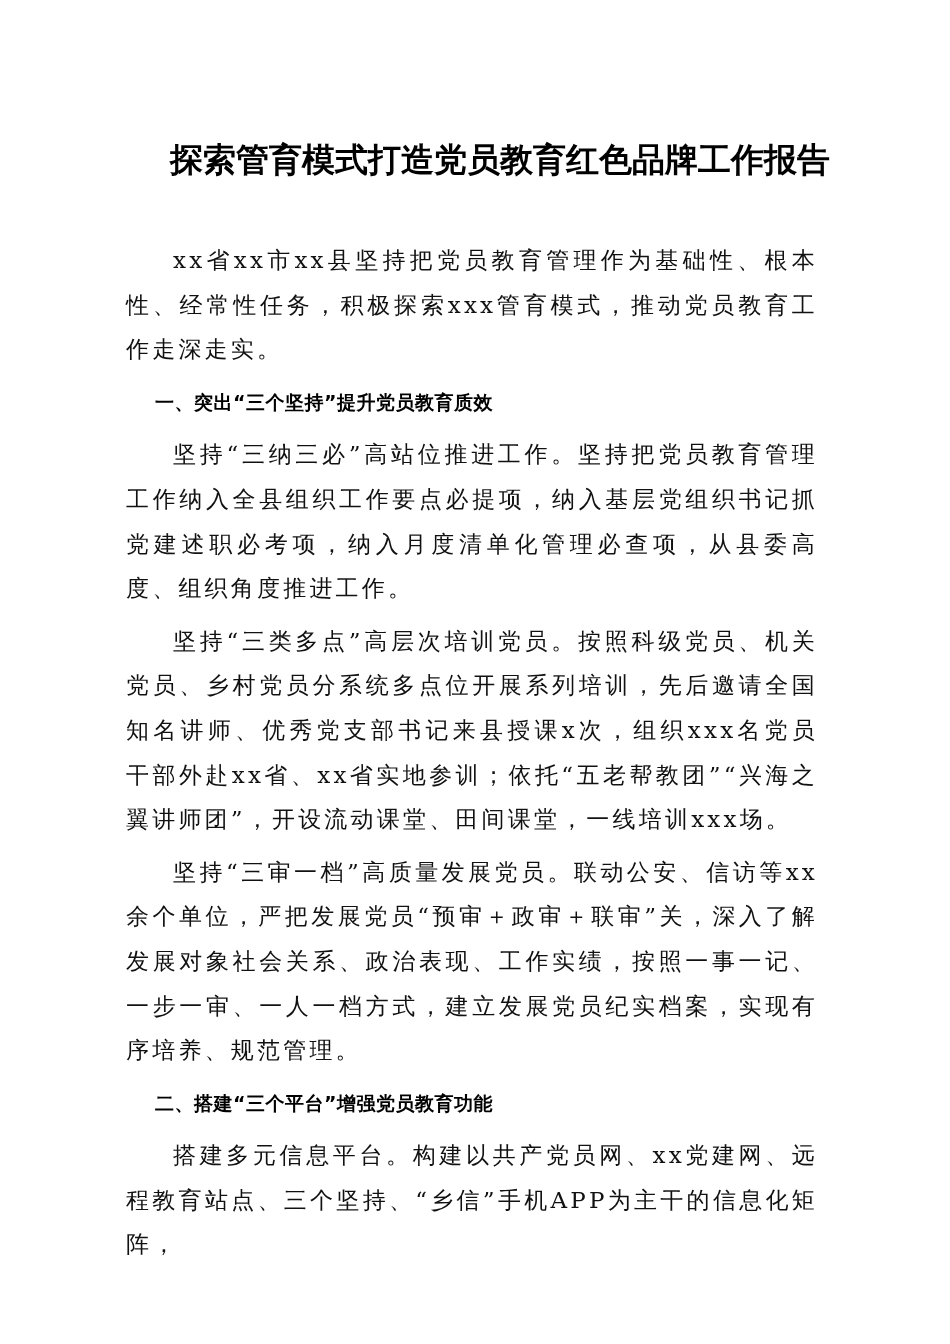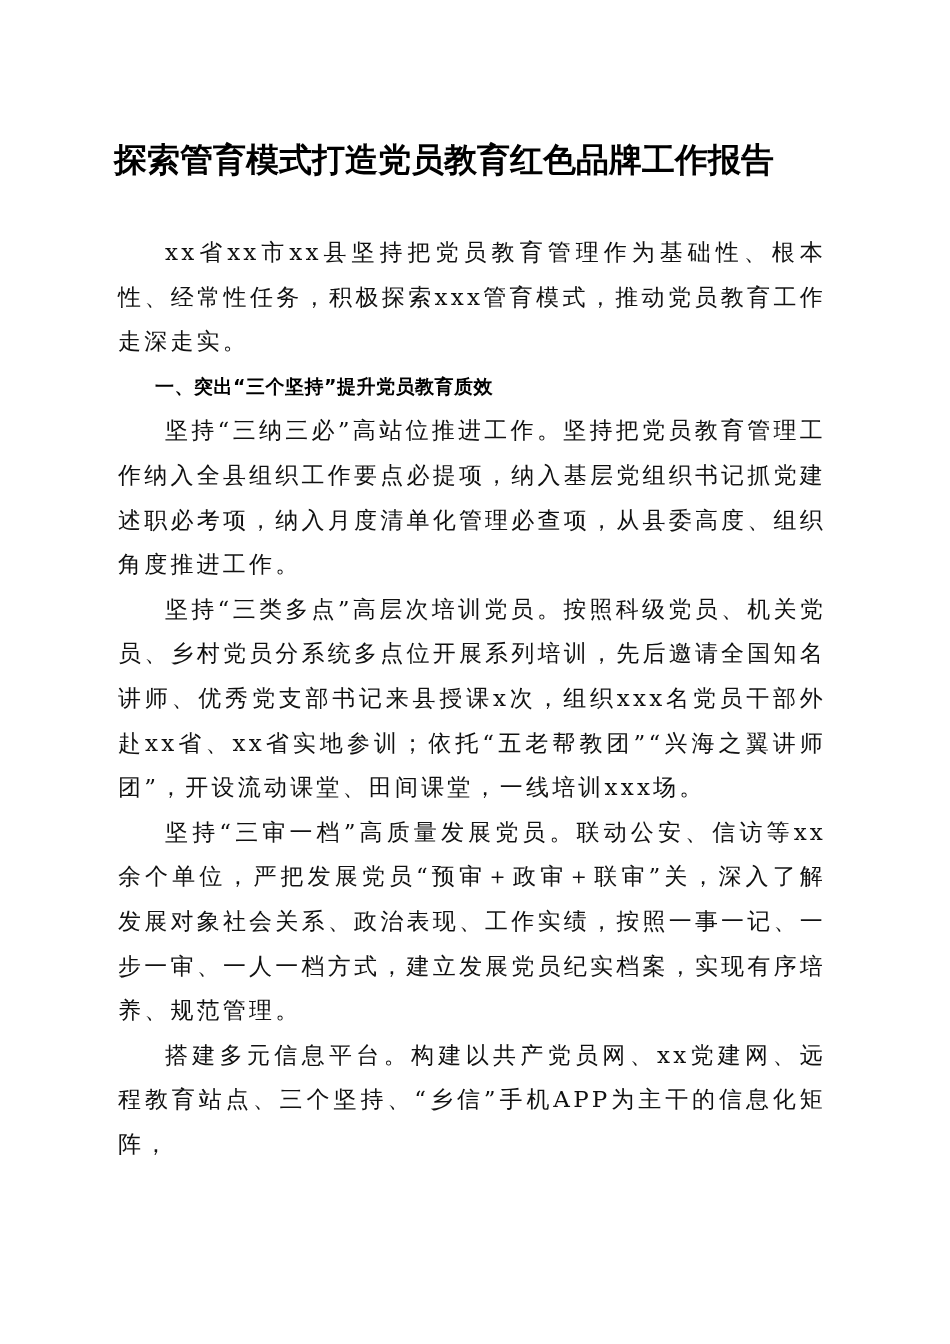--- a/index.html
+++ b/index.html
@@ -18,42 +18,42 @@
       position: absolute;
       left: 118px;
       top: 0;
       width: 708px;
     }
     .doc-title {
       position: absolute;
       left: -4px;
       top: 135px;
       width: 716px;
-      text-align: left;
+      text-align: right;
       font-family: "DejaVu Serif", "Liberation Serif", serif;
       font-weight: bold;
       font-size: 33px;
       letter-spacing: 0px;
       line-height: 50px;
       white-space: nowrap;
     }
     .body {
       position: absolute;
       left: 0;
       top: 230px;
       width: 708px;
     }
     .para {
       font-family: "DejaVu Serif", "Liberation Serif", serif;
       font-size: 23px;
       line-height: 44.6px;
       letter-spacing: 3.2px;
       text-align: justify;
       text-indent: 47px;
-      margin: 0;
+      margin: 8px;
       color: #111111;
     }
     .heading {
       font-family: "DejaVu Sans", "Liberation Sans", sans-serif;
       font-weight: bold;
       font-size: 19px;
       line-height: 44.6px;
       letter-spacing: 0.5px;
       margin: 0;
       text-indent: 37px;
@@ -70,16 +70,17 @@
     <p class="para">xx省xx市xx县坚持把党员教育管理作为基础性、根本性、经常性任务，积极探索xxx管育模式，推动党员教育工作走深走实。</p>
 
     <div>
       <p class="heading">一、突出“三个坚持”提升党员教育质效</p>
       <p class="para">坚持“三纳三必”高站位推进工作。坚持把党员教育管理工作纳入全县组织工作要点必提项，纳入基层党组织书记抓党建述职必考项，纳入月度清单化管理必查项，从县委高度、组织角度推进工作。</p>
       <p class="para">坚持“三类多点”高层次培训党员。按照科级党员、机关党员、乡村党员分系统多点位开展系列培训，先后邀请全国知名讲师、优秀党支部书记来县授课x次，组织xxx名党员干部外赴xx省、xx省实地参训；依托“五老帮教团”“兴海之翼讲师团”，开设流动课堂、田间课堂，一线培训xxx场。</p>
       <p class="para">坚持“三审一档”高质量发展党员。联动公安、信访等xx余个单位，严把发展党员“预审＋政审＋联审”关，深入了解发展对象社会关系、政治表现、工作实绩，按照一事一记、一步一审、一人一档方式，建立发展党员纪实档案，实现有序培养、规范管理。</p>
     </div>
 
     <div>
+      <p class="heading">二、搭建“三个平台”增强党员教育功能</p>
       <p class="para">搭建多元信息平台。构建以共产党员网、xx党建网、远程教育站点、三个坚持、“乡信”手机APP为主干的信息化矩阵，</p>
     </div>
   </div>
 </div>
 
 </body></html>

